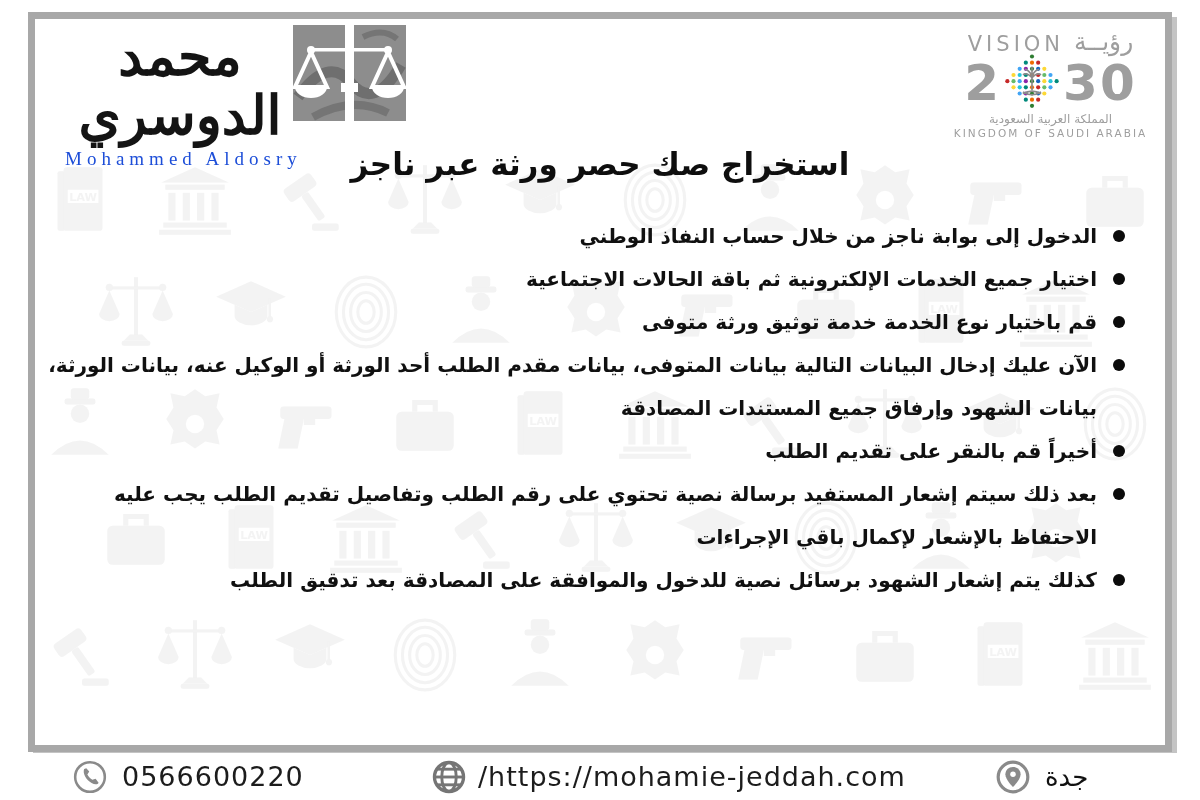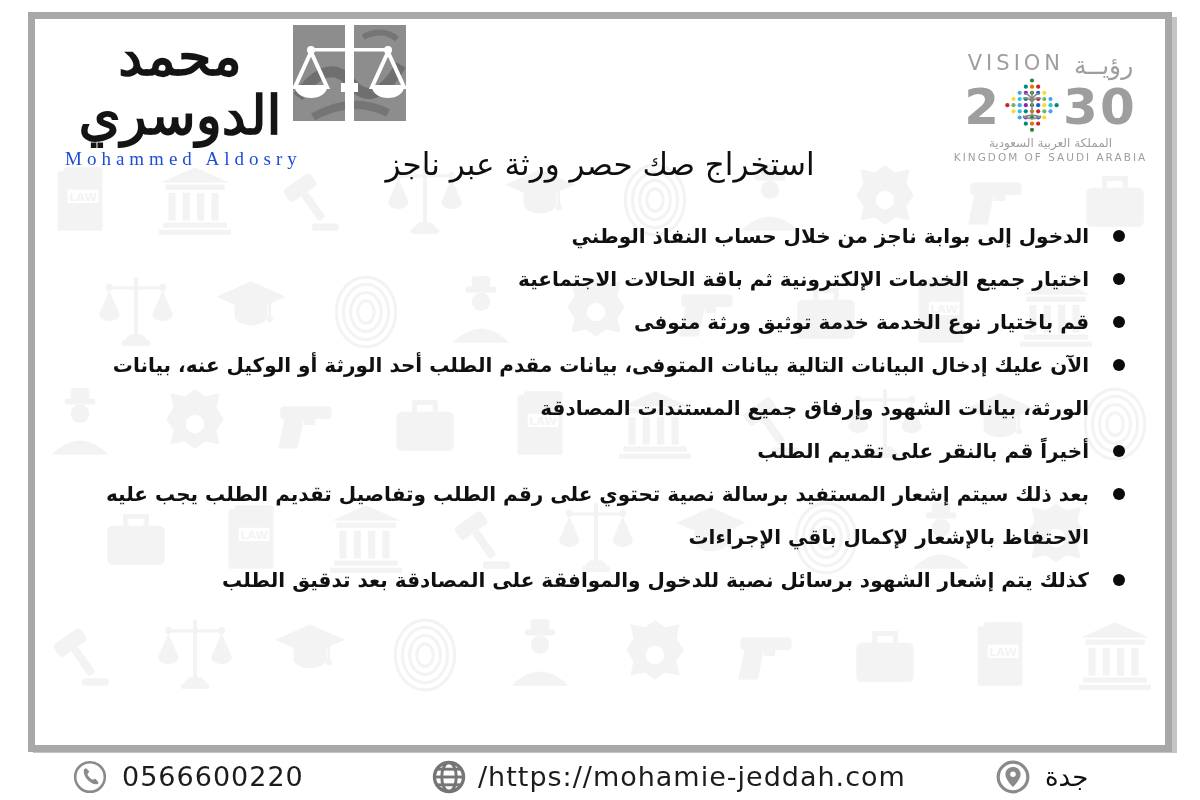--- a/index.html
+++ b/index.html
@@ -15,33 +15,33 @@
   .wm svg{width:100%;height:100%;}
   
   .brand{position:absolute;left:30px;top:8px;width:230px;text-align:center;}
   .brand-ar{font-size:54px;font-weight:bold;line-height:1.1;color:#141414;direction:rtl;
             font-family:"DejaVu Serif","Liberation Serif",serif;}
   .brand-en{font-size:19px;letter-spacing:5px;color:#1d4ed8;margin-top:2px;
             font-family:"Liberation Serif","DejaVu Serif",serif;white-space:nowrap;}
   .scales-badge{position:absolute;left:258px;top:6px;width:113px;height:96px;background:#8d8d8d;
                 overflow:hidden;}
   .vision{position:absolute;right:12px;top:8px;width:205px;text-align:center;color:#9e9e9e;}
-  .vision-top{display:flex;justify-content:center;align-items:flex-start;gap:10px;
-              font-size:21px;letter-spacing:4px;color:#9e9e9e;margin-top:24px;}
+  .vision-top{display:flex;justify-content:center;align-items:flex-end;gap:10px;
+              font-size:21px;letter-spacing:4px;color:#9e9e9e;}
   .vision-top .ar{letter-spacing:0;font-size:25px;}
   .vision-year{display:flex;justify-content:center;align-items:center;gap:2px;margin-top:-2px;}
   .vision-year .digit{font-size:50px;font-weight:bold;color:#9e9e9e;line-height:1;letter-spacing:2px;}
   .vision-country-ar{font-size:12px;color:#9e9e9e;margin-top:0px;direction:rtl;}
   .vision-country-en{font-size:10.5px;color:#9e9e9e;letter-spacing:2px;margin-top:1px;}
   
   .title{position:absolute;left:0;right:0;top:127px;text-align:center;direction:rtl;
-         font-size:31px;font-weight:normal;color:#0e0e0e;}
+         font-size:31px;font-weight:bold;color:#0e0e0e;}
   
   .bullets{position:absolute;top:196px;right:40px;left:10px;direction:rtl;list-style:none;margin:0;padding:0;}
-  .bullet-item{display:flex;align-items:flex-start;gap:24px;}
+  .bullet-item{display:flex;align-items:flex-start;gap:16px;}
   .bullet-dot{flex:0 0 auto;width:12px;height:12px;border-radius:50%;background:#0b0b0b;margin-top:15px;}
   .bullet-text{font-size:20px;font-weight:bold;line-height:43px;color:#101010;}
   
   .footer{position:absolute;left:0;right:0;top:753px;height:62px;background:#ffffff;}
   .fgroup{position:absolute;top:0;height:47px;display:flex;align-items:center;gap:14px;}
   .fgroup .ficon{flex:0 0 auto;display:flex;}
   .f-phone{left:72px;}
   .f-web{left:430px;gap:10px;}
   .f-pin{left:995px;gap:14px;}
   .f-text{font-size:27px;color:#1c1c1c;letter-spacing:1px;white-space:nowrap;}

